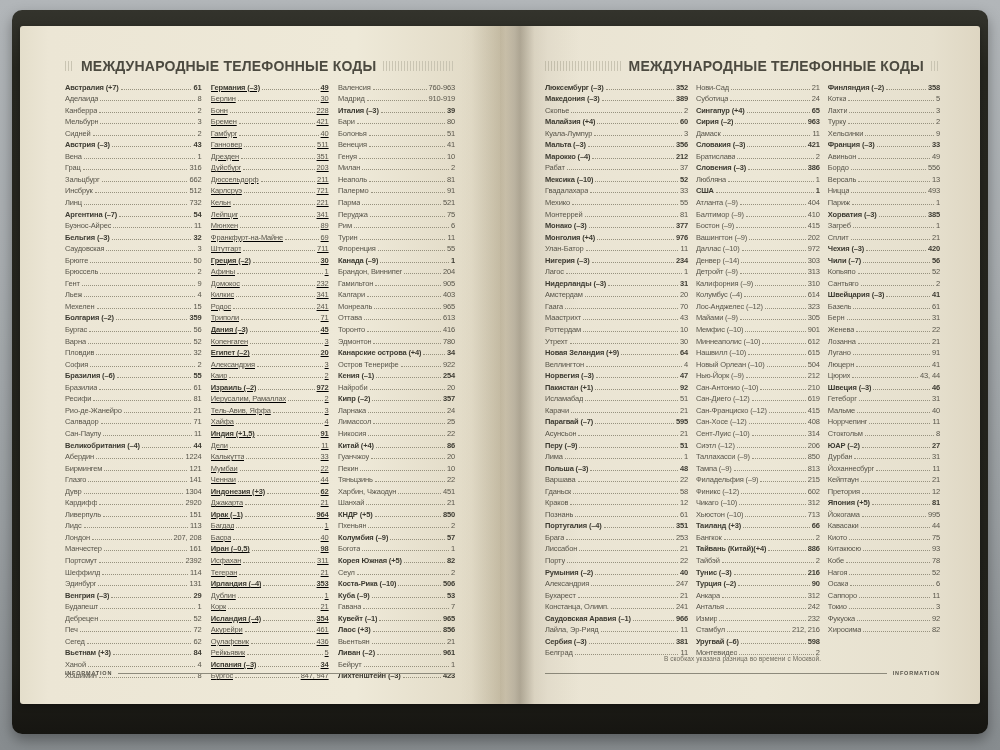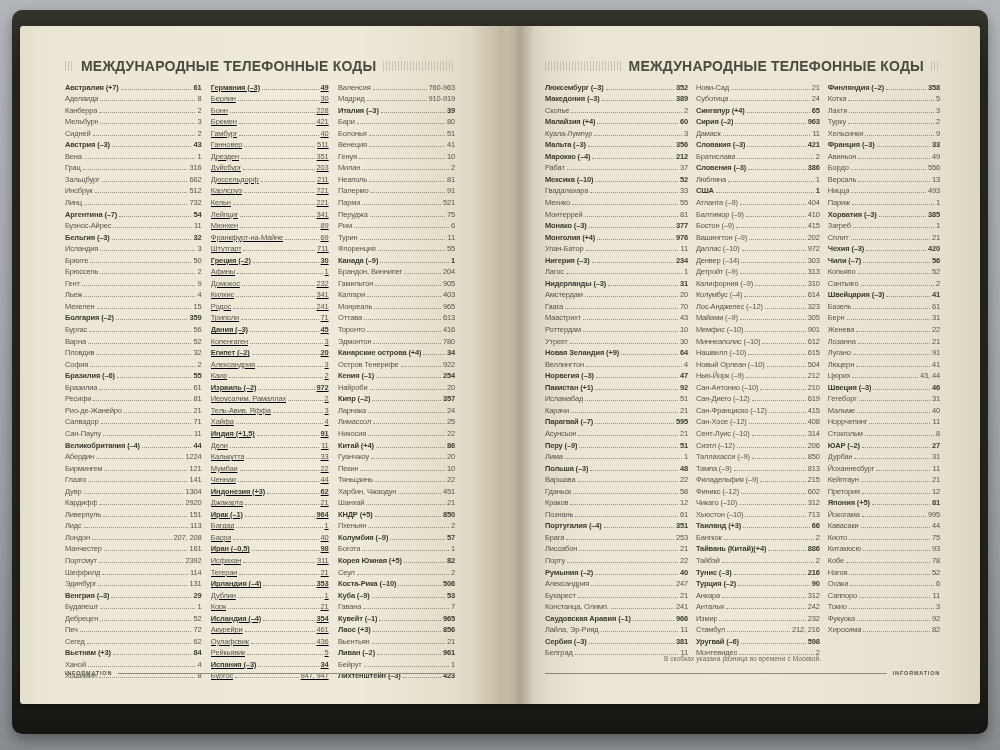--- a/index.html
+++ b/index.html
@@ -153,21 +153,21 @@
               <span class="n">Буэнос-Айрес</span>
               <span class="dots"></span>
               <span class="v">11</span>
             </div>
             <div class="row bold">
               <span class="n">Бельгия (–3)</span>
               <span class="dots"></span>
               <span class="v">32</span>
             </div>
             <div class="row">
-              <span class="n">Исландия</span>
+              <span class="n">Саудовская</span>
               <span class="dots"></span>
               <span class="v">3</span>
             </div>
             <div class="row">
               <span class="n">Брюгге</span>
               <span class="dots"></span>
               <span class="v">50</span>
             </div>
             <div class="row">
               <span class="n">Брюссель</span>

